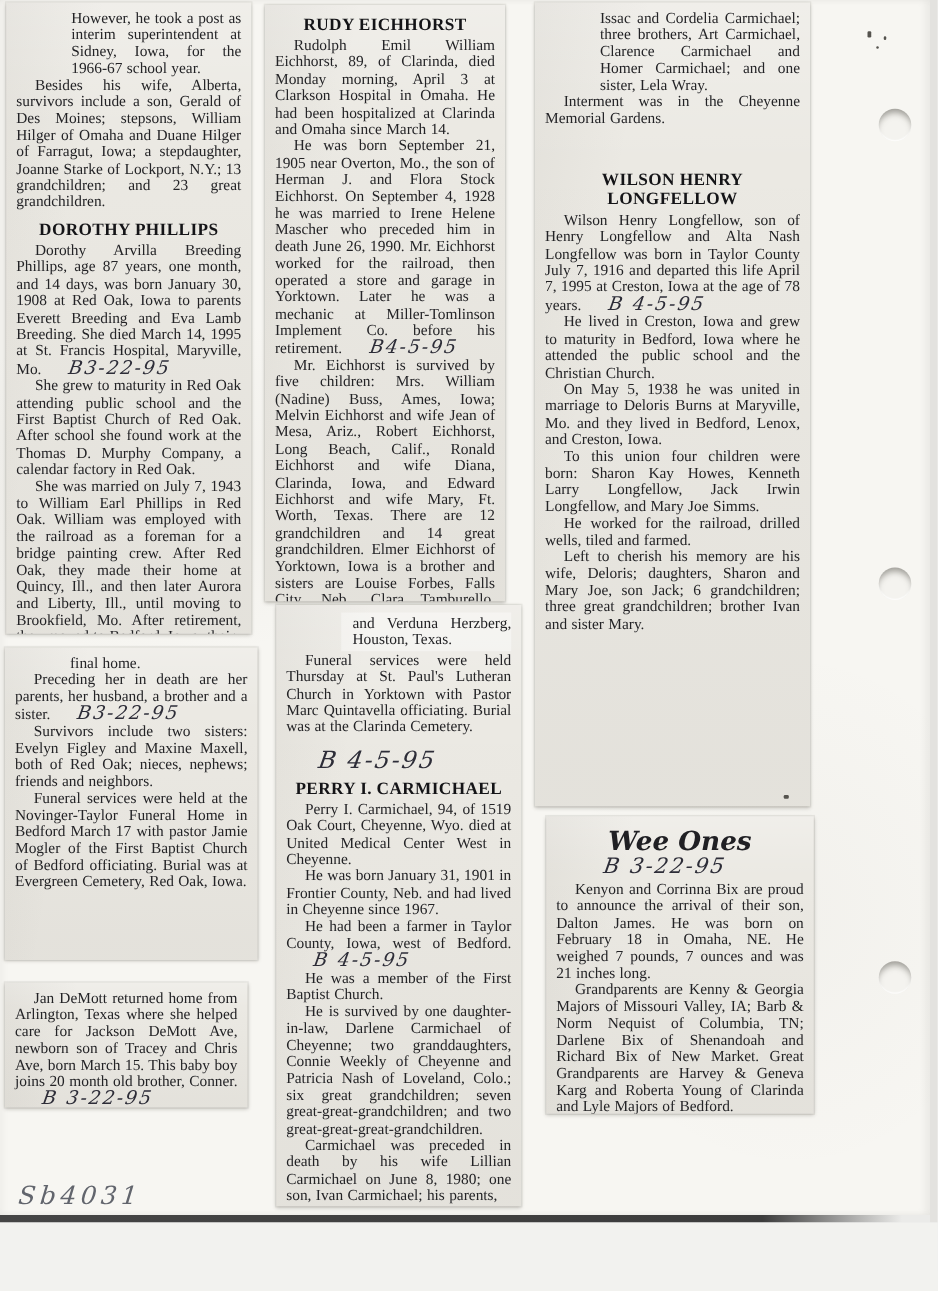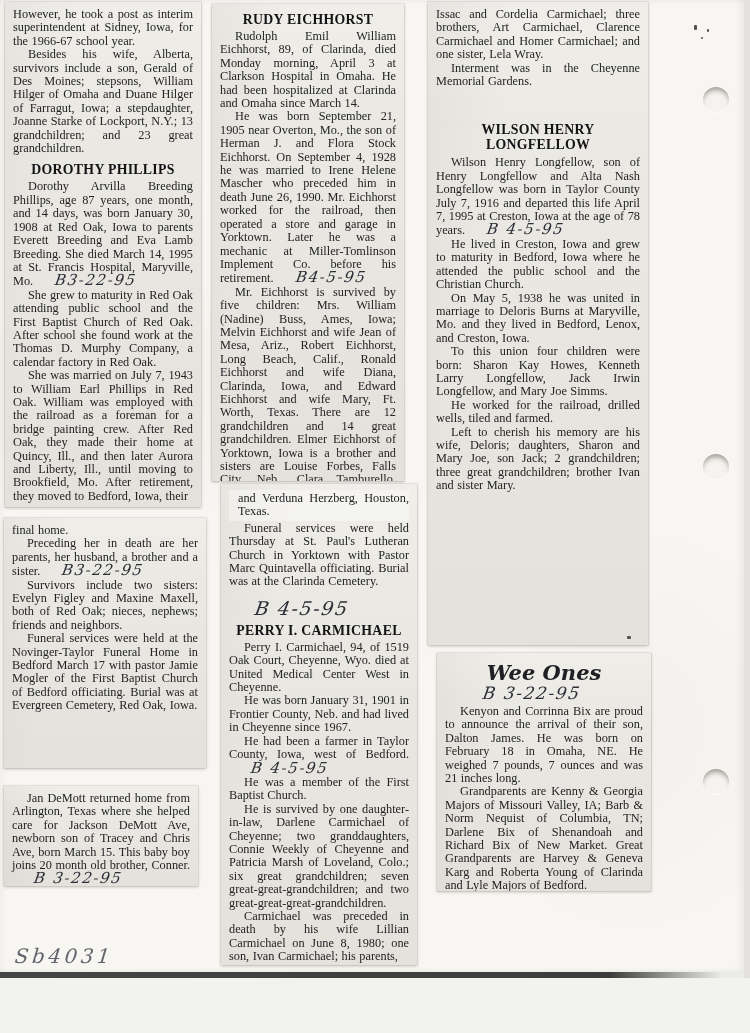--- a/index.html
+++ b/index.html
@@ -39,21 +39,21 @@
                      linear-gradient(to bottom, rgba(255,255,255,0.25), transparent 20%, rgba(95,90,80,0.05) 95%);
     box-shadow:0 1px 3px rgba(60,55,45,0.28), 0 0 0 1px rgba(120,115,105,0.10);
     padding:6px 8px 4px;
     color:#232326;
   }
   .np{
     margin:0;text-align:justify;text-indent:15px;
     font-size:12.3px;line-height:13.4px;
     word-spacing:0.4px;
   }
-  .np.ni{text-indent:0;}
+  .np.ni{text-indent:0;margin-left:44px;}
   .nh{
     margin:7px 0 3px;text-align:center;
     font-weight:700;font-size:13.8px;line-height:15px;
     letter-spacing:0.3px;color:#141417;
   }
   .nh.two-line{margin-top:34px;margin-bottom:4px;}
   .nh .hl{display:block;}
   .wee-heading{
     margin:2px 0 0;text-align:center;
     font-family:"DejaVu Serif", serif;font-style:italic;font-weight:700;
@@ -113,37 +113,37 @@
 
   <section class="clip" style="left:221px;top:484px;width:196px;height:481px">
     <p class="np ni frag">and Verduna Herzberg, Houston, Texas.</p>
     <p class="np">Funeral services were held Thursday at St. Paul's Lutheran Church in Yorktown with Pastor Marc Quintavella officiating. Burial was at the Clarinda Cemetery.</p>
     <span class="hand block">B 4-5-95</span>
     <h2 class="nh" style="margin-top:2px">PERRY I. CARMICHAEL</h2>
     <p class="np">Perry I. Carmichael, 94, of 1519 Oak Court, Cheyenne, Wyo. died at United Medical Center West in Cheyenne.</p>
     <p class="np">He was born January 31, 1901 in Frontier County, Neb. and had lived in Cheyenne since 1967.</p>
     <p class="np"><span>He had been a farmer in Taylor County, Iowa, west of Bedford.</span><span class="hand">B 4-5-95</span></p>
     <p class="np">He was a member of the First Baptist Church.</p>
-    <p class="np">He is survived by one daughter-in-law, Darlene Carmichael of Cheyenne; two granddaughters, Connie Weekly of Cheyenne and Patricia Marsh of Loveland, Colo.; six great grandchildren; seven great-great-grandchildren; and two great-great-great-grandchildren.</p>
+    <p class="np">He is survived by one daughter-in-law, Darlene Carmichael of Cheyenne; two granddaughters, Connie Weekly of Cheyenne and Patricia Nash of Loveland, Colo.; six great grandchildren; seven great-great-grandchildren; and two great-great-great-grandchildren.</p>
     <p class="np">Carmichael was preceded in death by his wife Lillian Carmichael on June 8, 1980; one son, Ivan Carmichael; his parents,</p>
   </section>
 
   <section class="clip" style="left:428px;top:2px;width:220px;height:643px">
     <p class="np ni">Issac and Cordelia Carmichael; three brothers, Art Carmichael, Clarence Carmichael and Homer Carmichael; and one sister, Lela Wray.</p>
     <p class="np">Interment was in the Cheyenne Memorial Gardens.</p>
     <h2 class="nh two-line">
       <span class="hl">WILSON HENRY</span>
       <span class="hl">LONGFELLOW</span>
     </h2>
     <p class="np"><span>Wilson Henry Longfellow, son of Henry Longfellow and Alta Nash Longfellow was born in Taylor County July 7, 1916 and departed this life April 7, 1995 at Creston, Iowa at the age of 78 years.</span><span class="hand">B 4-5-95</span></p>
     <p class="np">He lived in Creston, Iowa and grew to maturity in Bedford, Iowa where he attended the public school and the Christian Church.</p>
     <p class="np">On May 5, 1938 he was united in marriage to Deloris Burns at Maryville, Mo. and they lived in Bedford, Lenox, and Creston, Iowa.</p>
     <p class="np">To this union four children were born: Sharon Kay Howes, Kenneth Larry Longfellow, Jack Irwin Longfellow, and Mary Joe Simms.</p>
     <p class="np">He worked for the railroad, drilled wells, tiled and farmed.</p>
-    <p class="np">Left to cherish his memory are his wife, Deloris; daughters, Sharon and Mary Joe, son Jack; 2 grandchildren; three great grandchildren; brother Ivan and sister Mary.</p>
+    <p class="np">Left to cherish his memory are his wife, Deloris; daughters, Sharon and Mary Joe, son Jack; 6 grandchildren; three great grandchildren; brother Ivan and sister Mary.</p>
   </section>
 
   <section class="clip" style="left:437px;top:653px;width:214px;height:238px">
     <h2 class="wee-heading">Wee Ones</h2>
     <span class="hand wee">B 3-22-95</span>
     <p class="np">Kenyon and Corrinna Bix are proud to announce the arrival of their son, Dalton James.  He was born on February 18 in Omaha, NE.  He weighed 7 pounds, 7 ounces and was 21 inches long.</p>
     <p class="np">Grandparents are Kenny &amp; Georgia Majors of Missouri Valley, IA; Barb &amp; Norm Nequist of Columbia, TN; Darlene Bix of Shenandoah and Richard Bix of New Market.  Great Grandparents are Harvey &amp; Geneva Karg and Roberta Young of Clarinda and Lyle Majors of Bedford.</p>
   </section>
 
   <div class="catalog">Sb4031</div>

